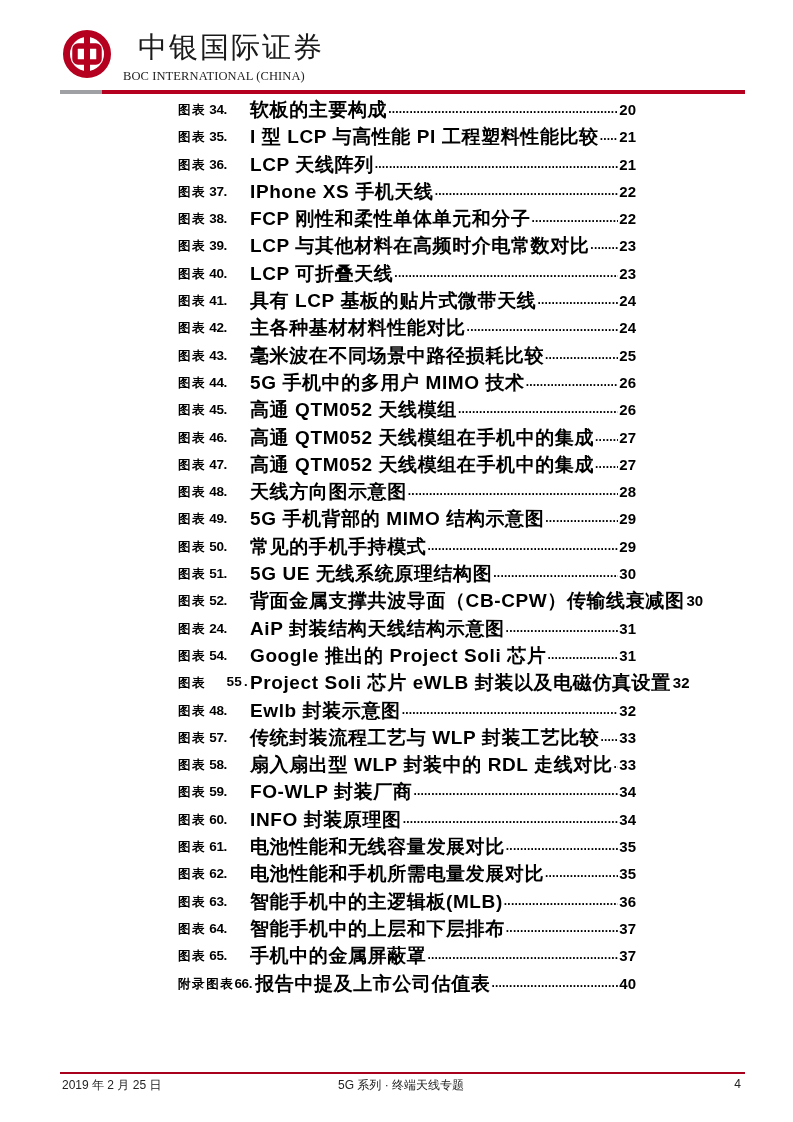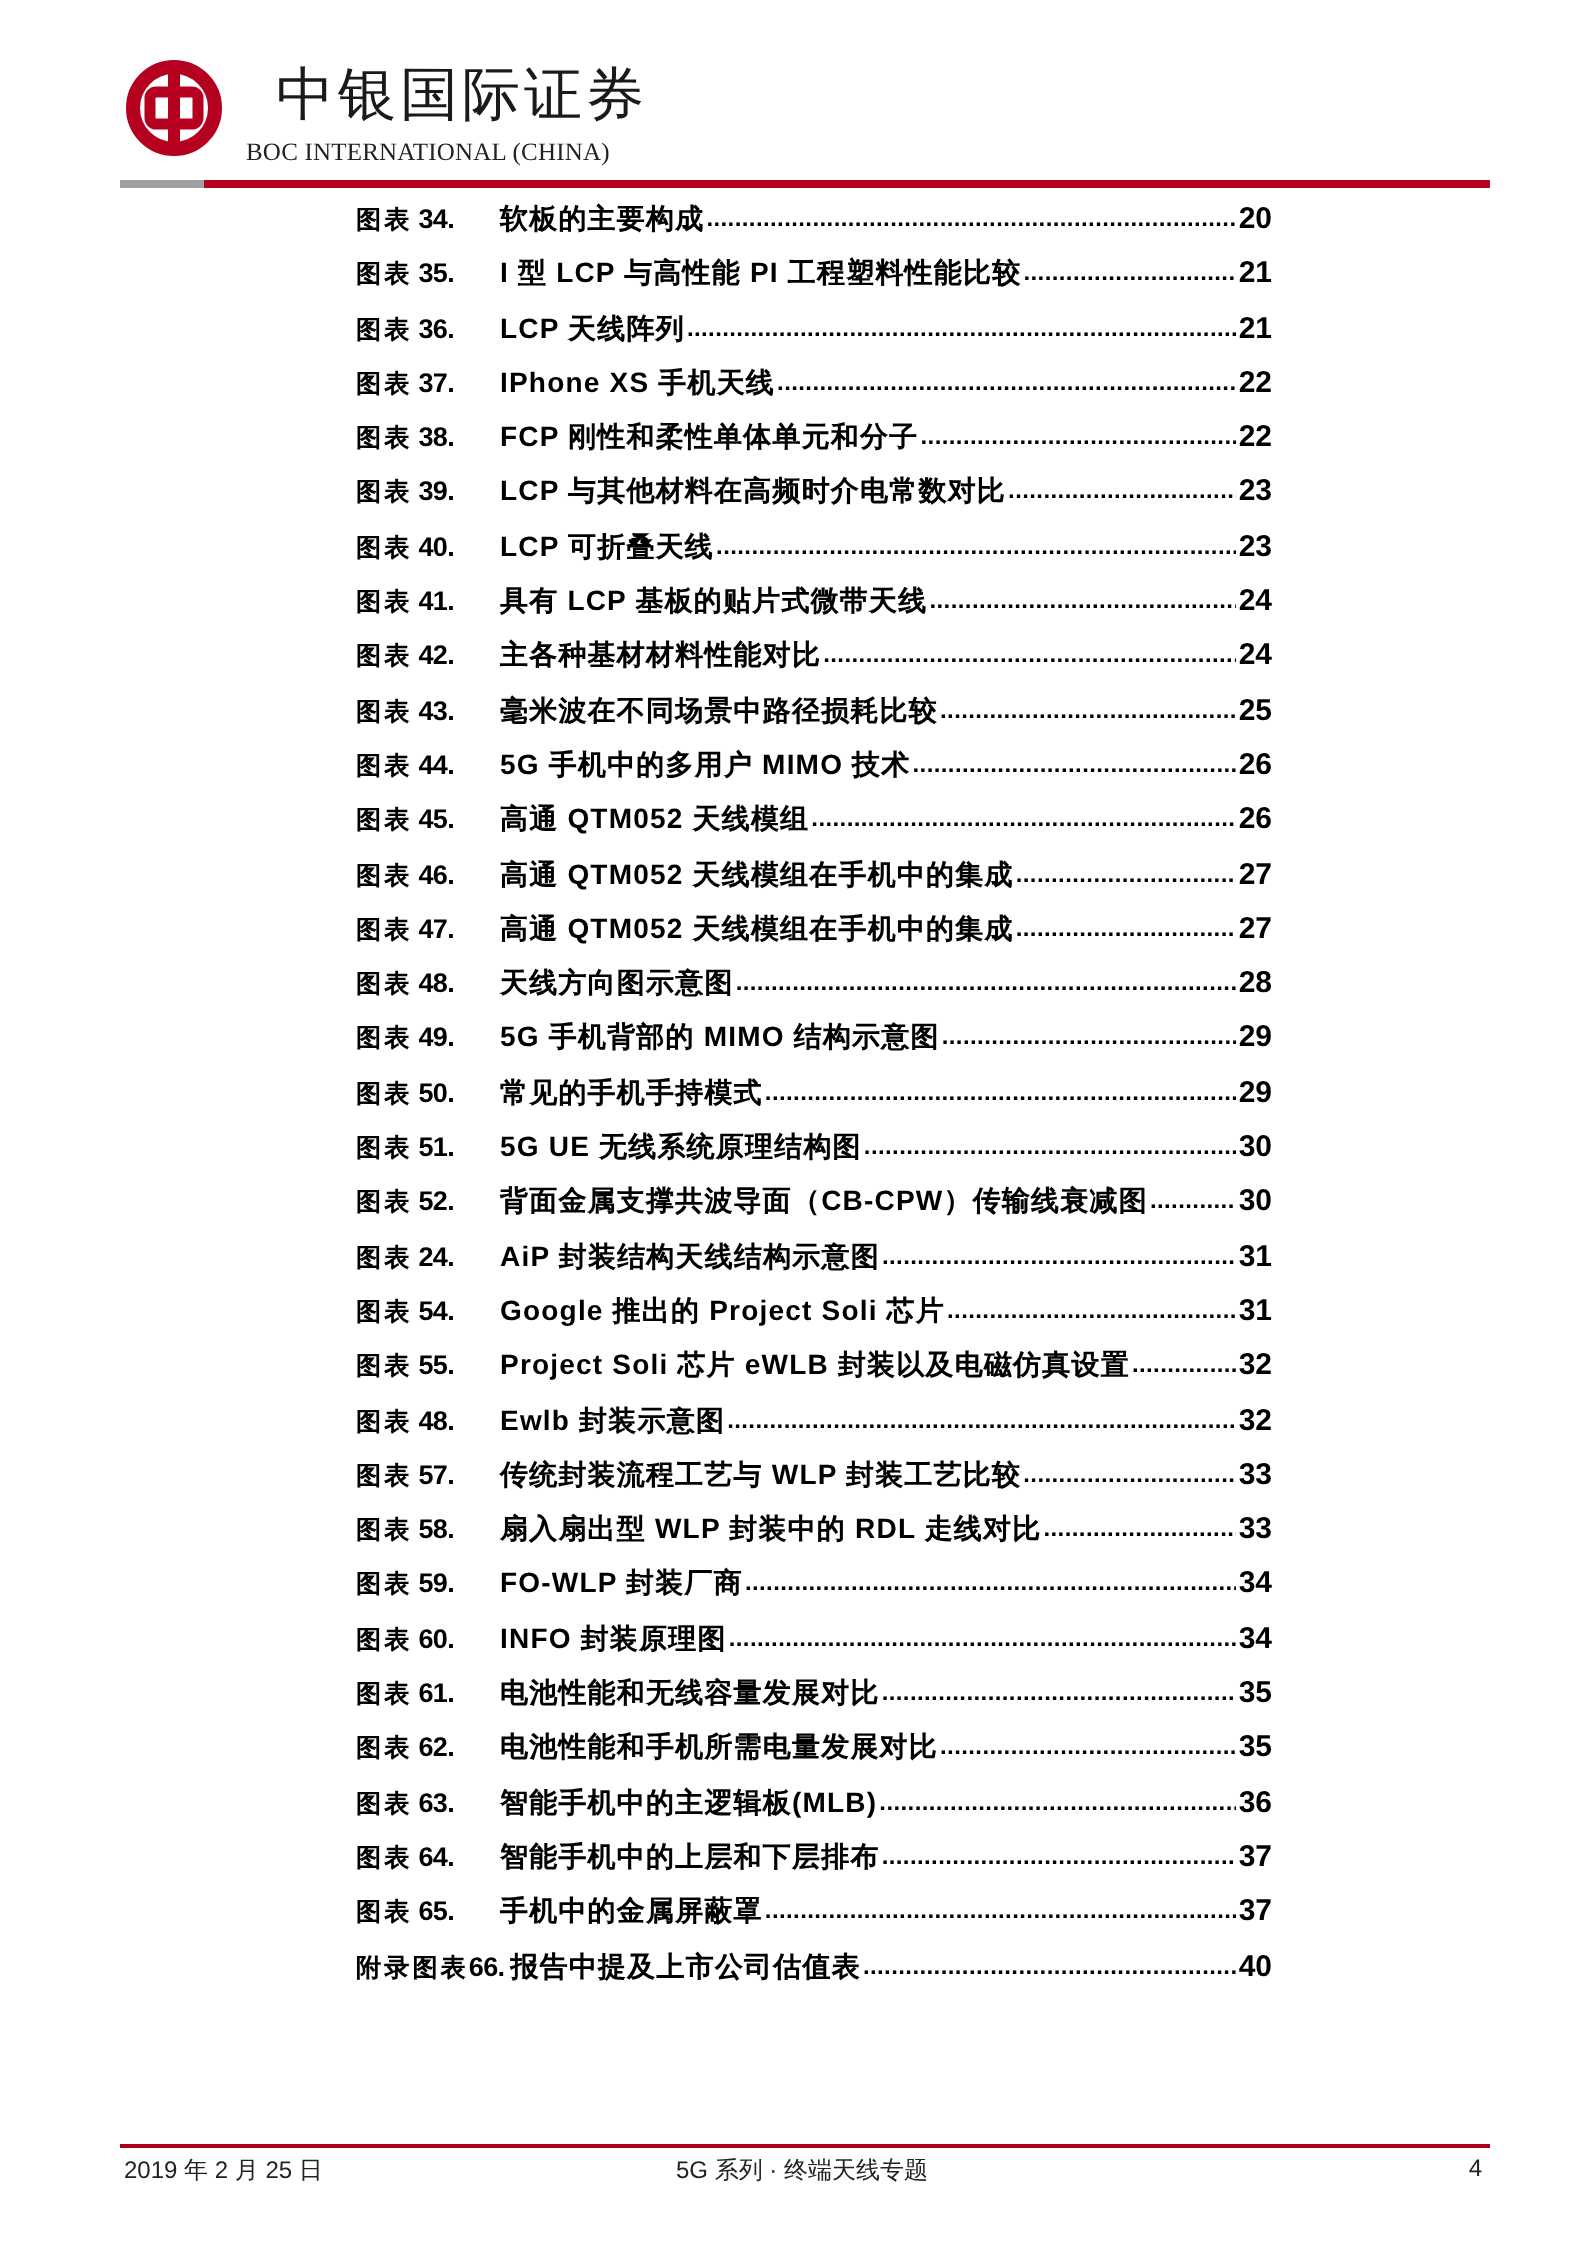--- a/index.html
+++ b/index.html
@@ -14,21 +14,21 @@
   .header-rule .gray { position:absolute; left:0; top:0; width:42px; height:4px; background:#9ea0a3; }
   .header-rule .red { position:absolute; left:42px; top:0; right:0; height:4px; background:#b5001f; }
 
   .toc { position:absolute; left:178px; top:96px; width:458px; }
   .toc-row { position:relative; height:27.3px; line-height:27.3px; display:flex; align-items:center;
              font-weight:bold; font-size:13.3px; white-space:nowrap; }
   .toc-row .lbl { font-family:"DejaVu Sans", sans-serif; font-weight:bold; font-size:12.6px; letter-spacing:1.5px; }
   .toc-row .num { font-family:"Liberation Sans", sans-serif; font-weight:bold; font-size:13.5px; letter-spacing:-0.3px; }
   .toc-row .prefix { width:72px; flex:0 0 72px; display:flex; }
   .toc-row .title { flex:0 0 auto; font-family:"Liberation Sans","DejaVu Sans", sans-serif;
-                    font-weight:bold; font-size:14px; letter-spacing:0.6px; }
+                    font-weight:bold; font-size:19px; letter-spacing:0.6px; }
   .toc-row .leader { flex:1 1 auto; overflow:hidden; margin:0 1px; font-weight:bold;
                      letter-spacing:0.2px; color:#000; font-size:12px; }
   .toc-row .leader::before { content:"......................................................................................................................................................................................................"; }
   .toc-row .page { flex:0 0 auto; font-family:"Liberation Sans", sans-serif; font-weight:bold; font-size:15px; }
   .toc-row.appendix .prefix { width:auto; flex:0 0 auto; }
 
   .footer-rule { position:absolute; left:60px; top:1072px; width:685px; height:2px; background:#a8001c; }
   .footer { position:absolute; top:1077px; left:60px; width:685px; height:16px; font-size:12px;
             font-family:"Liberation Sans", sans-serif; color:#222; }
   .footer .date { position:absolute; left:2px; top:0; }
@@ -240,21 +240,21 @@
         <span class="lbl">图表</span>
         <span class="num" style="margin-left: 3px;">54.</span>
       </span>
       <span class="title">Google 推出的 Project Soli 芯片</span>
       <span class="leader"></span>
       <span class="page">31</span>
     </div>
     <div class="toc-row">
       <span class="prefix">
         <span class="lbl">图表</span>
-        <span class="num" style="margin-left: 3px;">55.</span>
+        <span class="num" style="margin-left: 20px; font-family: Liberation Mono, monospace;">55.</span>
       </span>
       <span class="title">Project Soli 芯片 eWLB 封装以及电磁仿真设置</span>
       <span class="leader"></span>
       <span class="page">32</span>
     </div>
     <div class="toc-row">
       <span class="prefix">
         <span class="lbl">图表</span>
         <span class="num" style="margin-left: 3px;">48.</span>
       </span>

